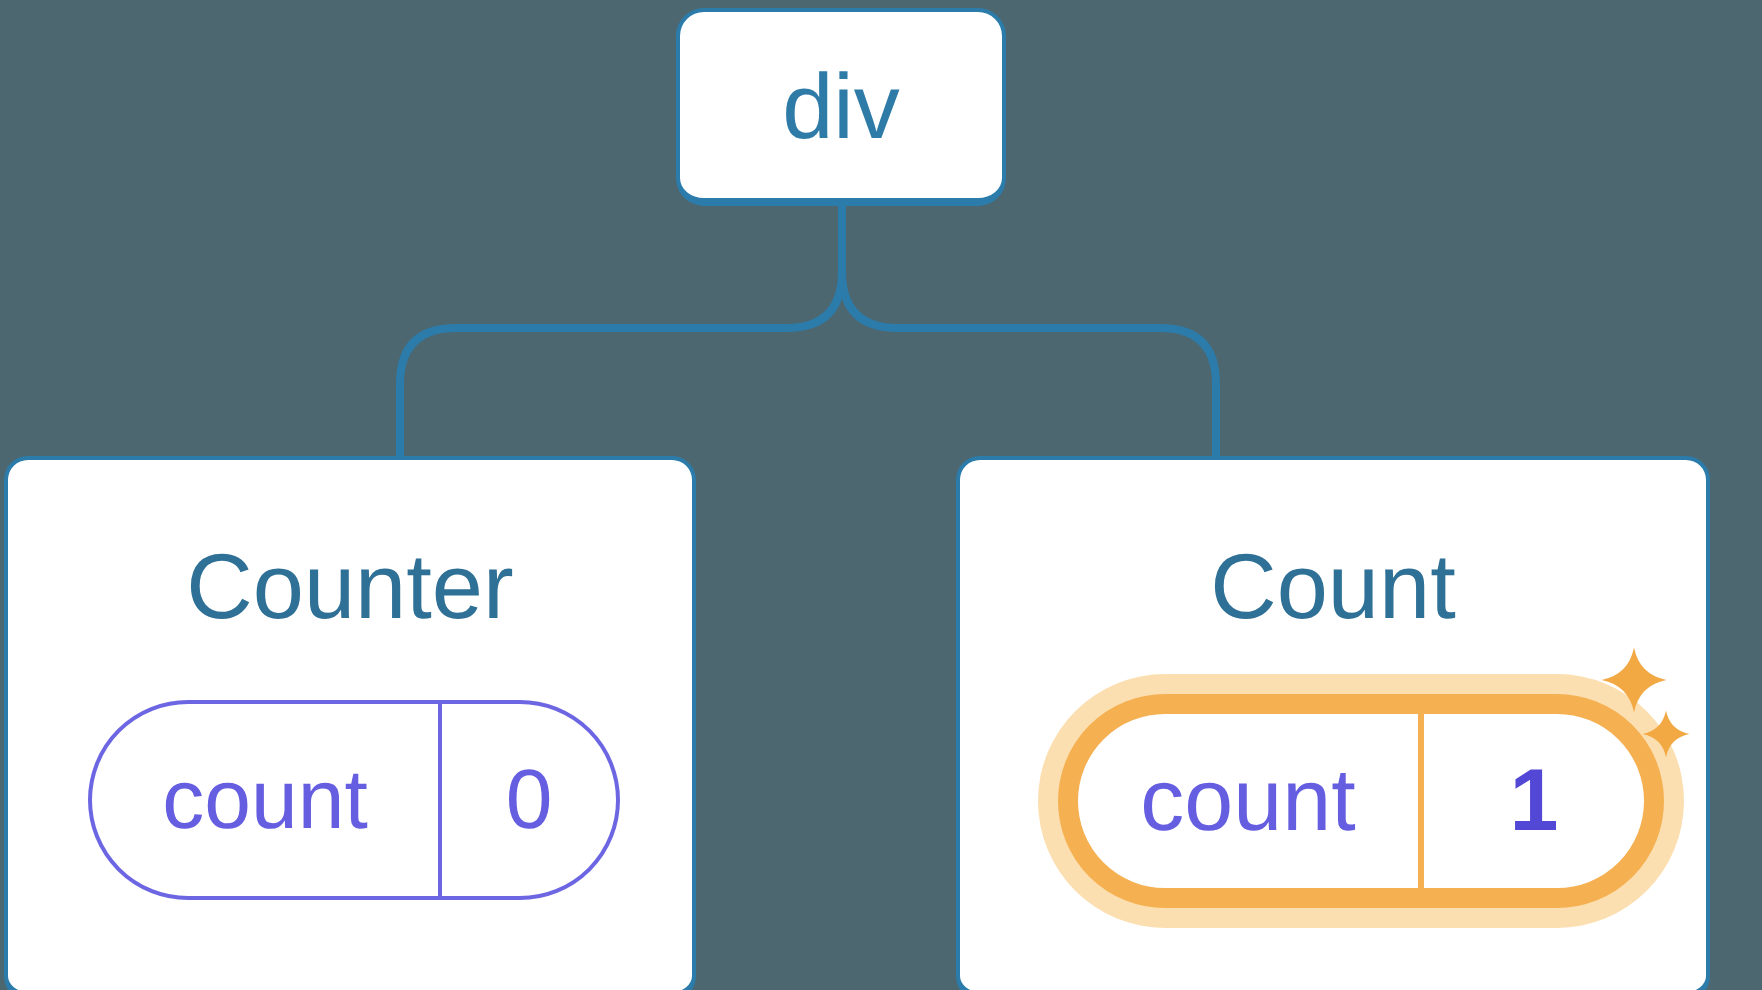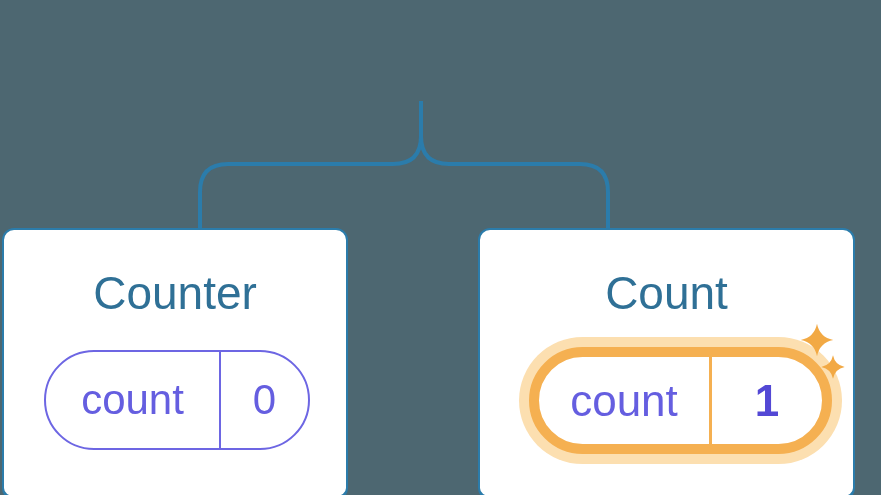--- a/index.html
+++ b/index.html
@@ -89,20 +89,23 @@
 </head>
 <body>
 
 <div class="stage">
 
   <svg class="connector" width="881" height="495" viewBox="0 0 881 495" aria-hidden="true">
     <path d="M421,101 V136 Q421,164 393,164 H228 Q200,164 200,192 V230"></path>
     <path d="M421,101 V136 Q421,164 449,164 H580 Q608,164 608,192 V230"></path>
   </svg>
 
+  <div class="node-root">
+    <span>div</span>
+  </div>
 
   <div class="card card-left">
     <div class="card-title">Counter</div>
     <div class="pill pill-purple">
       <div class="pill-key">count</div>
       <div class="pill-value">0</div>
     </div>
   </div>
 
   <div class="card card-right">

